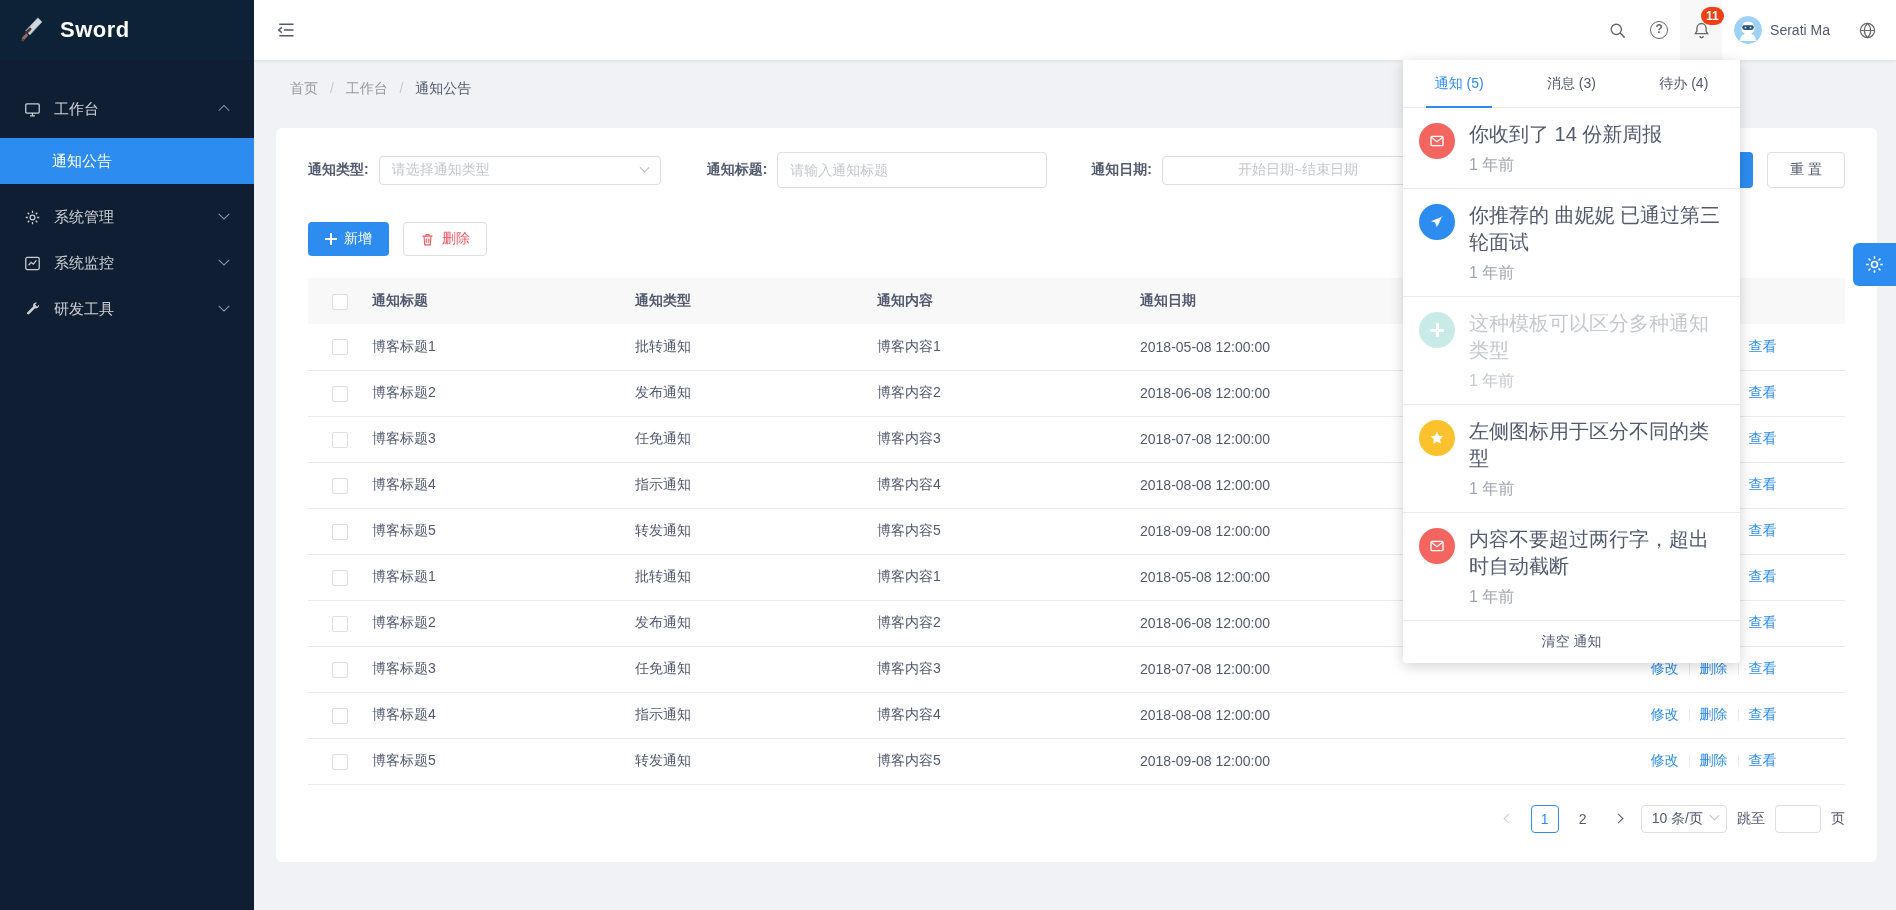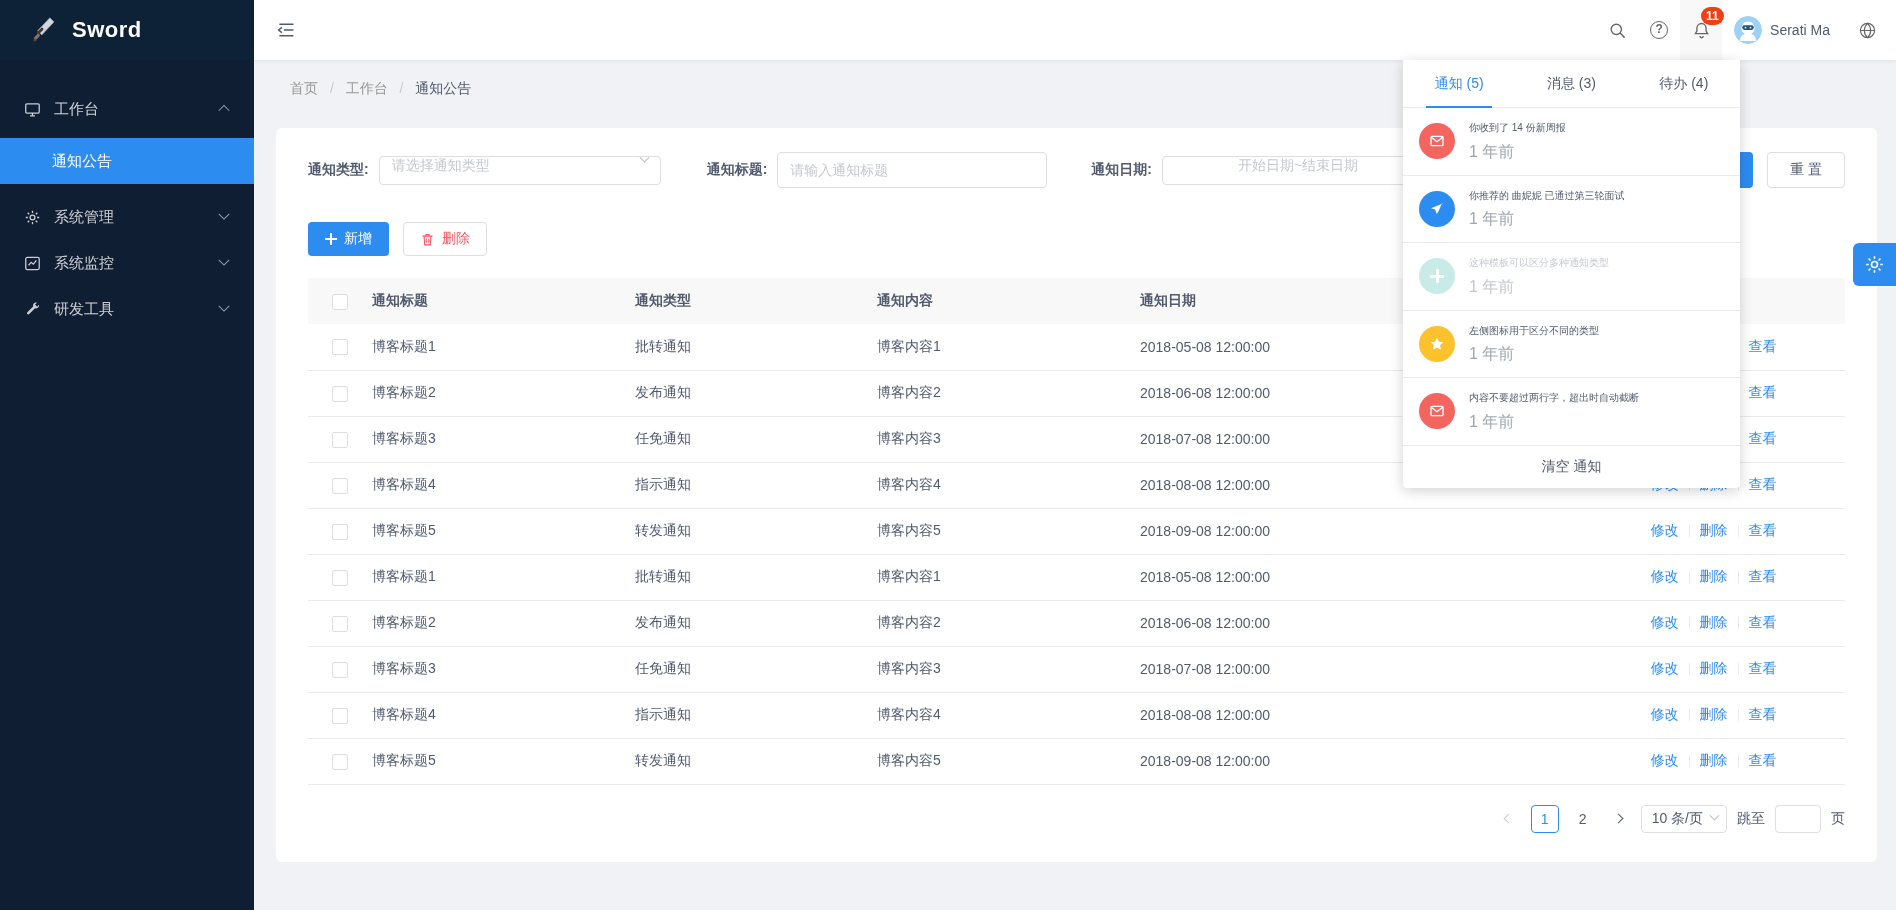--- a/index.html
+++ b/index.html
@@ -7,21 +7,21 @@
   body {
     position:relative; overflow:hidden;
     background:#f0f2f5;
     font-family:"Liberation Sans", sans-serif;
     color:#515a6e; font-size:14px;
   }
   svg { display:block; }
 
   
   .sidebar { position:absolute; left:0; top:0; width:254px; height:910px; background:#101e33; z-index:30; }
-  .logo { height:60px; background:#0d2137; display:flex; align-items:center; padding-left:32px; gap:14px; }
+  .logo { height:60px; background:#0d2137; display:flex; align-items:center; padding-left:20px; gap:14px; }
   .logo-title { color:#fff; font-size:22px; font-weight:bold; letter-spacing:.5px; }
   .menu { padding-top:26px; }
   .menu-item { height:46px; display:flex; align-items:center; padding:0 26px 0 24px; gap:13px;
                color:rgba(255,255,255,.78); font-size:15px; cursor:pointer; }
   .menu-item .m-icon { width:17px; height:17px; color:rgba(255,255,255,.78); }
   .chev { width:8px; height:8px; border-right:1.6px solid rgba(255,255,255,.55);
           border-bottom:1.6px solid rgba(255,255,255,.55); display:inline-block; }
   .chev.up { transform:rotate(-135deg) translate(-1px,-1px); }
   .chev.down { transform:rotate(45deg) translate(-2px,-2px); }
   .chev-right { margin-left:auto; }
@@ -51,21 +51,21 @@
   .breadcrumb .bc-last { color:#515a6e; }
   .breadcrumb .bc-link { cursor:pointer; }
 
   
   .card { position:absolute; left:276px; top:128px; width:1601px; height:734px; background:#fff;
           border-radius:6px; padding:24px 32px; z-index:1; }
 
   .filter-row { display:flex; align-items:center; }
   .f-label { font-weight:600; color:#515a6e; margin-right:10px; white-space:nowrap; }
   .ctl { height:29px; border:1px solid #dcdee2; border-radius:4px; background:#fff;
-         display:flex; align-items:flex-start; font-size:14px; }
+         display:flex; align-items:center; font-size:14px; }
   .select-box { width:282px; padding:0 12px; justify-content:space-between; cursor:pointer; }
   .placeholder { color:#c5c8ce; }
   .chev-gray { width:7px; height:7px; border-right:1.4px solid #b6bac2; border-bottom:1.4px solid #b6bac2;
                transform:rotate(45deg) translate(-2px,-2px); }
   .text-input { width:270px; padding:0 12px; border:1px solid #dcdee2; border-radius:4px; height:36px;
                 font-size:14px; color:#515a6e; font-family:inherit; }
   .text-input::placeholder { color:#c5c8ce; }
   .date-box { width:272px; justify-content:center; cursor:pointer; }
   .gap1 { width:46px; } .gap2 { width:44px; }
   .filter-spacer { flex:1; }
@@ -123,21 +123,21 @@
   .notif-tab.active::after { content:""; position:absolute; bottom:-1px; left:50%; transform:translateX(-50%);
                              width:66px; height:2px; background:#2d8cf0; }
   .notif-item { display:flex; align-items:flex-start; gap:14px; padding:13px 16px 12px;
                 border-bottom:1px solid #e8eaec; cursor:pointer; }
   .note-icon { width:36px; height:36px; border-radius:50%; flex:none; display:flex;
                align-items:center; justify-content:center; margin-top:2px; }
   .ni-red  { background:#f5655f; }
   .ni-blue { background:#2d8cf0; }
   .ni-teal { background:#9edbd5; }
   .ni-gold { background:#fbc22d; }
-  .notif-title { font-size:10px; color:#515a6e; line-height:1.35; }
+  .notif-title { font-size:20px; color:#515a6e; line-height:1.35; }
   .notif-time { font-size:16px; color:#a0a6b0; margin-top:7px; }
   .notif-item.read .notif-title, .notif-item.read .notif-time { color:#c5c8ce; }
   .notif-item.read .note-icon { opacity:.55; }
   .notif-footer { height:42px; display:flex; align-items:center; justify-content:center;
                   color:#515a6e; cursor:pointer; font-size:14px; }
   .plus-white { position:relative; width:14px; height:14px; }
   .plus-white::before, .plus-white::after { content:""; position:absolute; background:#fff; border-radius:1px; }
   .plus-white::before { left:6px; top:0; width:2.5px; height:14px; }
   .plus-white::after  { left:0; top:6px; width:14px; height:2.5px; }
 </style>

